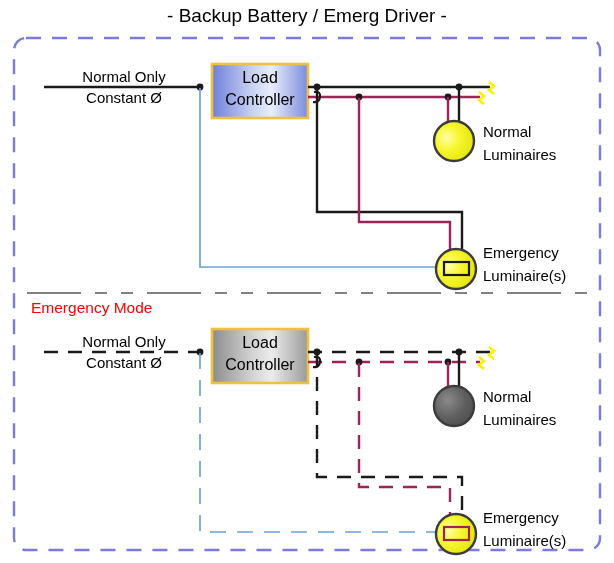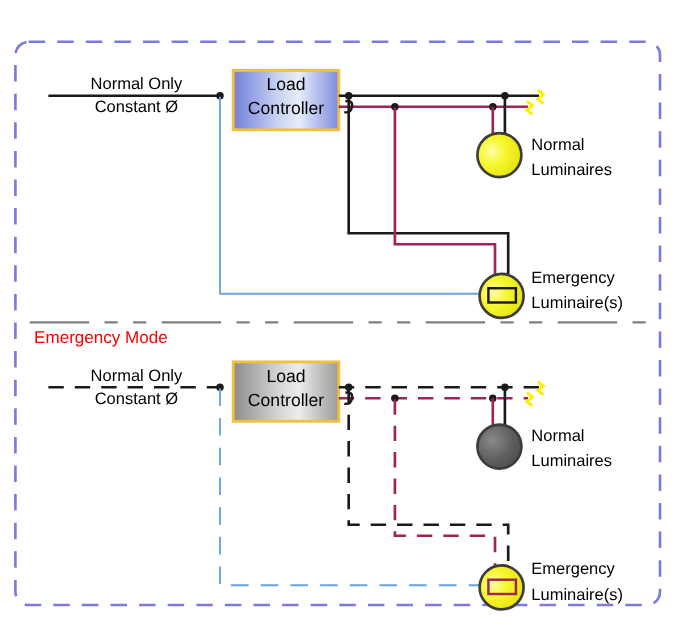--- a/index.html
+++ b/index.html
@@ -154,20 +154,21 @@
 
     <path d="M 489 347 l 5 4 l -5 4 l 5 4" fill="none" stroke="#ffee00" stroke-width="2.6"></path>
     <path d="M 479 357 l 5 4 l -5 4 l 5 4" fill="none" stroke="#ffee00" stroke-width="2.6"></path>
 
     <circle cx="454" cy="406" r="20" fill="url(#gradLampOff)" stroke="#3c3c3c" stroke-width="2.4"></circle>
 
     <circle cx="456" cy="534" r="20" fill="url(#gradLampOn)" stroke="#3c3c3c" stroke-width="2.4"></circle>
     <rect x="444" y="527" width="25" height="13" fill="none" stroke="#9e2357" stroke-width="2.2"></rect>
   </svg>
 
+  <div class="lbl title">- Backup Battery / Emerg Driver -</div>
 
   <div class="lbl feed-top" style="left:60px; top:69px; width:128px;">Normal Only</div>
   <div class="lbl feed-top" style="left:60px; top:90px; width:128px;">Constant Ø</div>
 
   <div class="lbl" style="left:212px; top:69px; width:96px; text-align:center; font-size:16px;">Load</div>
   <div class="lbl" style="left:210px; top:91px; width:100px; text-align:center; font-size:16px;">Controller</div>
 
   <div class="lbl lum-label" style="left:483px; top:122px;">Normal</div>
   <div class="lbl lum-label" style="left:483px; top:145px;">Luminaires</div>
 

